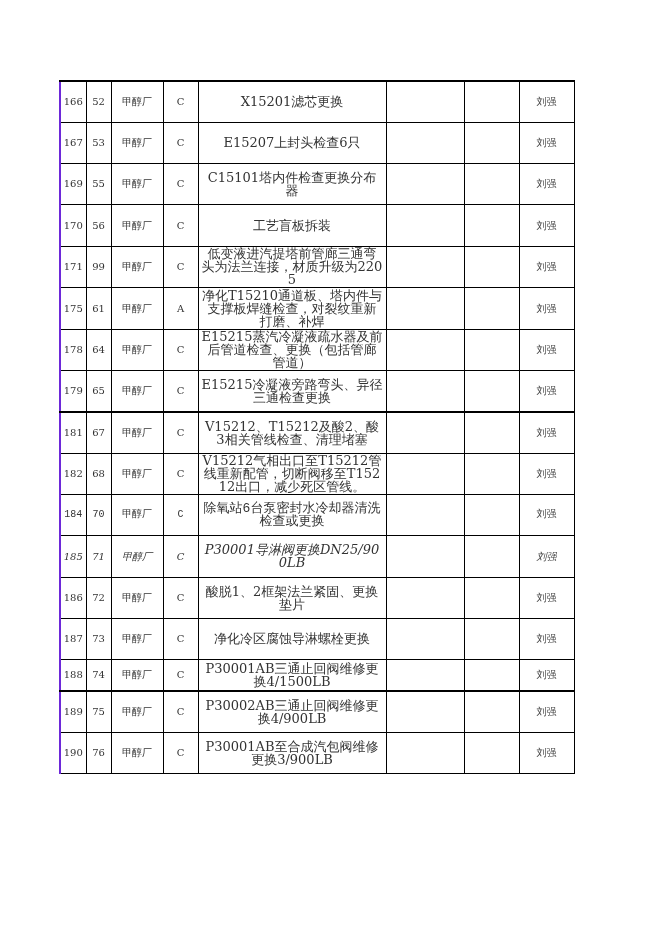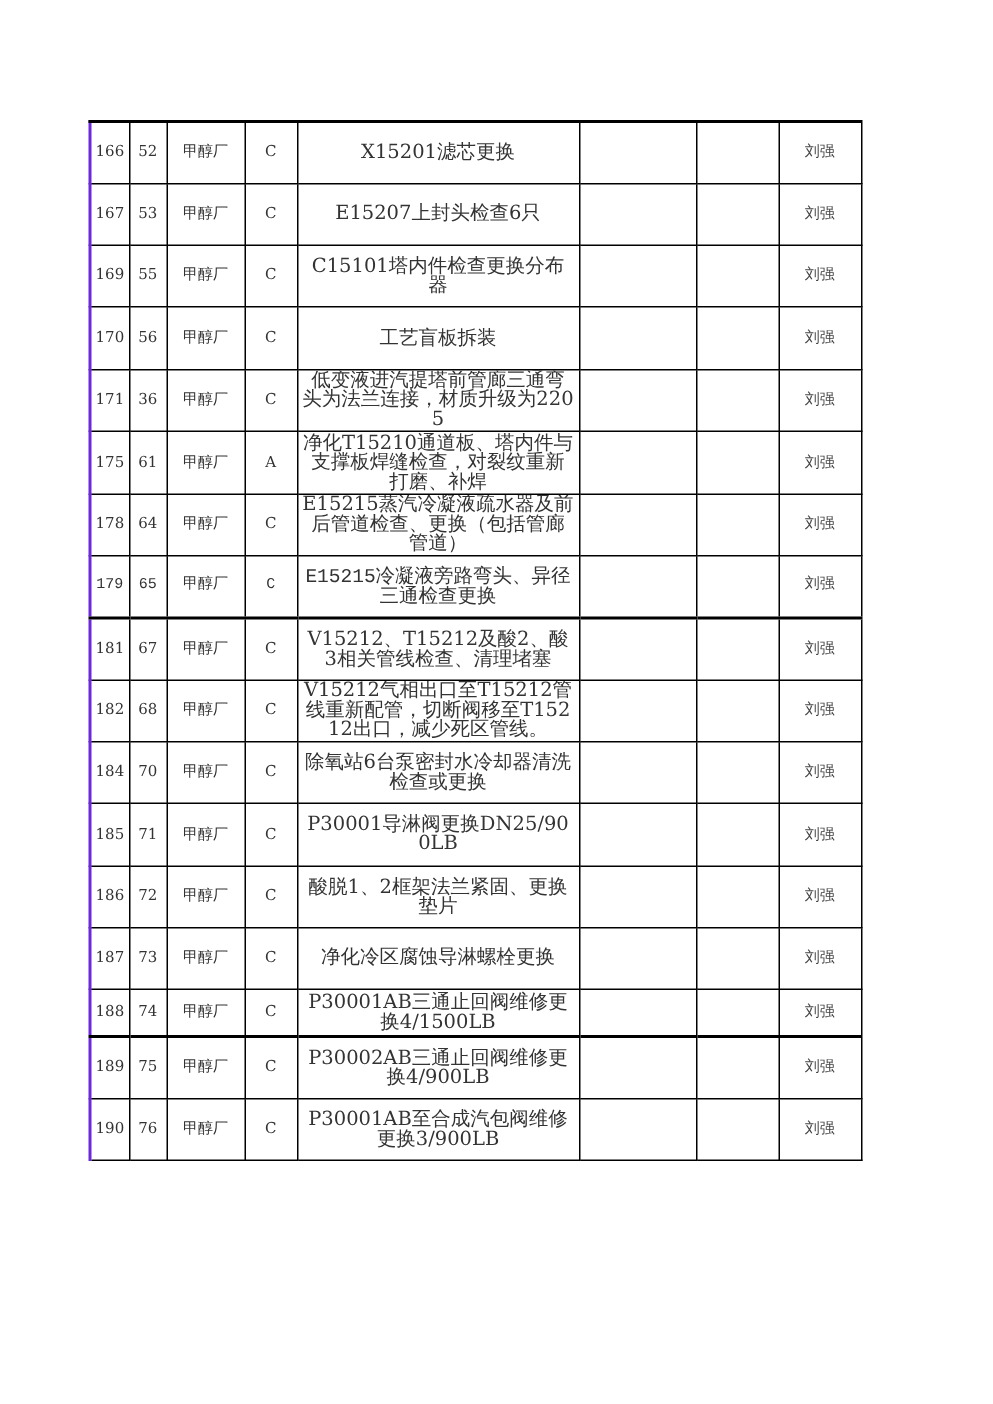--- a/index.html
+++ b/index.html
@@ -109,21 +109,21 @@
     <td>甲醇厂</td>
     <td>C</td>
     <td class="desc">工艺盲板拆装</td>
     <td></td>
     <td></td>
     <td class="person">刘强</td>
   </tr>
 
   <tr style="height: 41px;">
     <td>171</td>
-    <td>36</td>
+    <td>99</td>
     <td>甲醇厂</td>
     <td>C</td>
     <td class="desc">低变液进汽提塔前管廊三通弯头为法兰连接，材质升级为2205</td>
     <td></td>
     <td></td>
     <td class="person">刘强</td>
   </tr>
 
 
   <tr style="height: 42px;">
@@ -141,21 +141,21 @@
     <td>178</td>
     <td>64</td>
     <td>甲醇厂</td>
     <td>C</td>
     <td class="desc">E15215蒸汽冷凝液疏水器及前后管道检查、更换（包括管廊管道）</td>
     <td></td>
     <td></td>
     <td class="person">刘强</td>
   </tr>
 
-  <tr style="height: 42px; font-family: Liberation Mono, monospace;">
+  <tr style="height: 42px;">
     <td>179</td>
     <td>65</td>
     <td>甲醇厂</td>
     <td>C</td>
     <td class="desc">E15215冷凝液旁路弯头、异径三通检查更换</td>
     <td></td>
     <td></td>
     <td class="person">刘强</td>
   </tr>
 
@@ -174,32 +174,32 @@
     <td>182</td>
     <td>68</td>
     <td>甲醇厂</td>
     <td>C</td>
     <td class="desc">V15212气相出口至T15212管线重新配管，切断阀移至T15212出口，减少死区管线。</td>
     <td></td>
     <td></td>
     <td class="person">刘强</td>
   </tr>
 
-  <tr style="height: 41px;">
+  <tr style="height: 41px; font-family: Liberation Mono, monospace;">
     <td>184</td>
     <td>70</td>
     <td>甲醇厂</td>
     <td>C</td>
     <td class="desc">除氧站6台泵密封水冷却器清洗检查或更换</td>
     <td></td>
     <td></td>
     <td class="person">刘强</td>
   </tr>
 
-  <tr style="height: 42px;">
+  <tr style="height: 42px; font-style: italic;">
     <td>185</td>
     <td>71</td>
     <td>甲醇厂</td>
     <td>C</td>
     <td class="desc">P30001导淋阀更换DN25/900LB</td>
     <td></td>
     <td></td>
     <td class="person">刘强</td>
   </tr>
 

